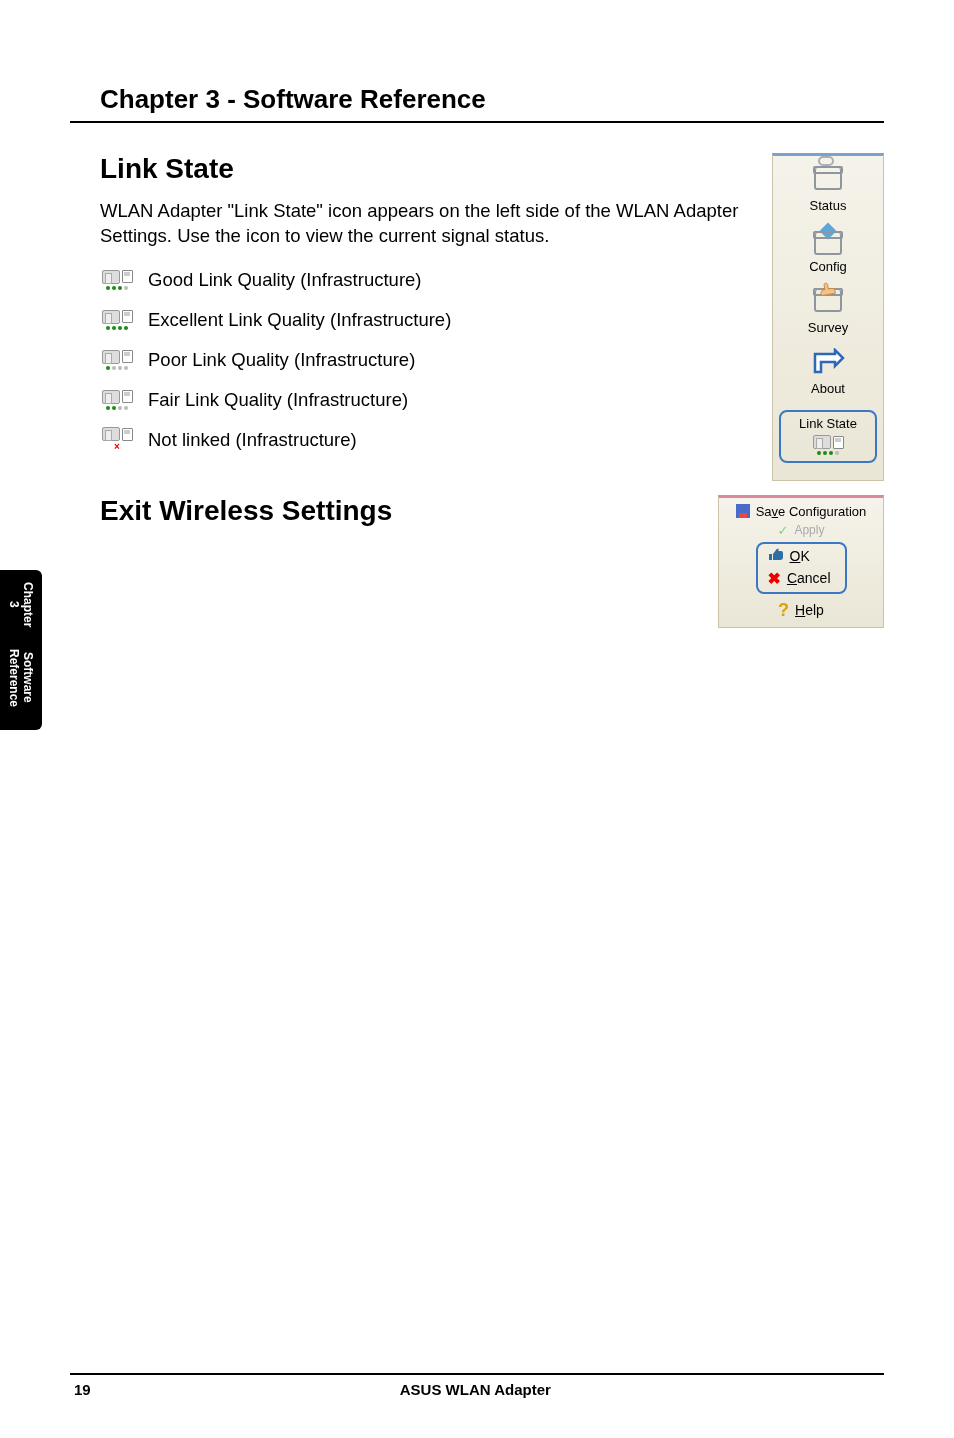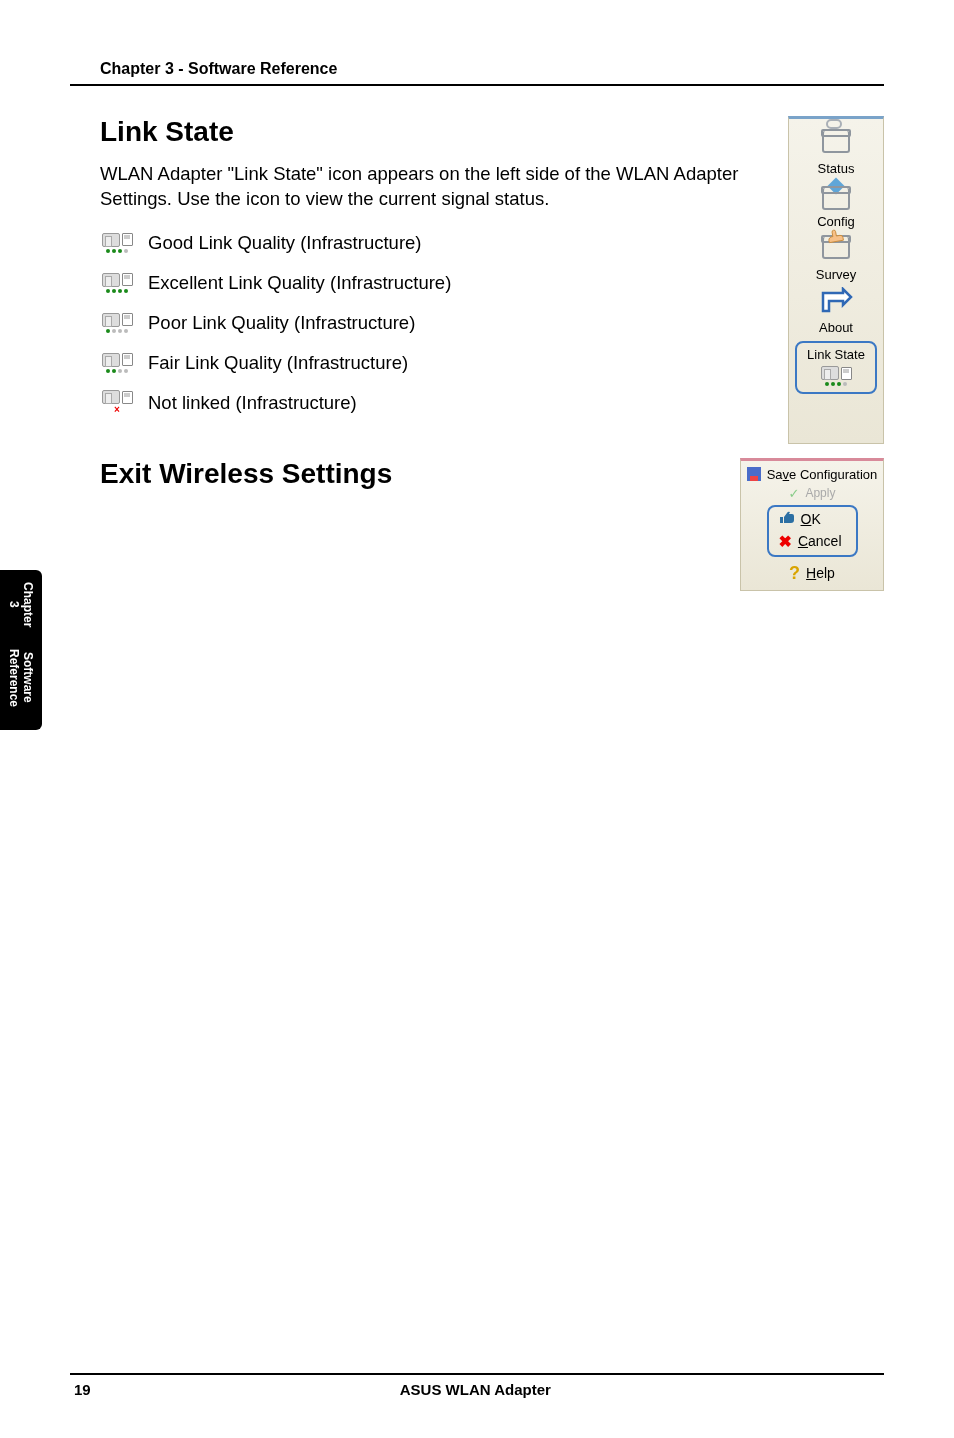--- a/index.html
+++ b/index.html
@@ -10,24 +10,25 @@
     height: 1438px;
     position: relative;
     color: #000;
   }
   .page {
     padding: 60px 70px 0 70px;
     position: relative;
     height: 100%;
   }
   .chapter-header {
-    font-size: 16px;
+    font-size: 26px;
     font-weight: bold;
     margin-bottom: 6px;
     padding-left: 30px;
+    margin-top: 24px;
   }
   .hr-top {
     border: none;
     border-top: 2px solid #000;
     margin-bottom: 30px;
   }
   .content-row {
     display: flex;
     gap: 20px;
     padding-left: 30px;
@@ -71,28 +72,28 @@
   }
   .sig-pc::after{content:"";display:block;width:6px;height:4px;background:#ccc;margin:1px auto 0;}
   .dots { display:flex; gap:2px; margin-top:2px;}
   .dot { width:4px; height:4px; border-radius:50%; }
   .g{background:#1a8a1a;}
   .gr{background:#bbb;}
   .red-x{color:#e00;font-weight:bold;font-size:10px;line-height:10px;margin-top:1px;}
   .icon-label { font-size: 18.5px; }
 
   .panel {
-    width: 96px;
+    width: 112px;
     background: linear-gradient(#f5f3ea, #eae6d6);
     border-left:1px solid #c9c3a9;
     border-right:1px solid #c9c3a9;
     border-top:3px solid #7aa3c9;
     border-bottom:1px solid #c9c3a9;
     padding: 8px 0 8px 0;
-    display:flex; flex-direction:column; align-items:center; gap:4px;
+    display:flex; flex-direction:column; align-items:center; gap:12px;
   }
   .panel-item { display:flex; flex-direction:column; align-items:center; gap:4px; width:100%;}
   .panel-icon {
     width:38px; height:30px; display:flex; align-items:center; justify-content:center;
   }
   .tray {
     width:28px;height:22px;border:2px solid #8f969e;border-radius:3px;border-top:none;
     position:relative;
   }
   .tray::before{content:"";position:absolute;left:-3px;right:-3px;top:-2px;height:4px;border:2px solid #8f969e;border-radius:2px;}
@@ -106,21 +107,21 @@
     border:2px solid #3b78c4; border-radius:8px; padding:4px 8px 6px; margin:2px 6px 0; width:calc(100% - 12px);
     display:flex;flex-direction:column;align-items:center;
   }
   .link-state-title{font-size:13px;margin-bottom:4px;}
   .ls-icon{display:flex;flex-direction:column;align-items:center;}
 
   .exit-section { margin-top: 14px; display:flex; gap:20px; padding-left:30px;}
   .exit-text{flex:1;}
 
   .cfg-panel{
-    width:144px;
+    width:166px;
     background:linear-gradient(#f5f3ea,#eae6d6);
     border:1px solid #c9c3a9;
     border-top:3px solid #d88a9a;
     padding:6px 0;
     display:flex;flex-direction:column;align-items:center;gap:4px;
   }
   .save-row{display:flex;align-items:center;gap:6px;font-size:13px;}
   .disk{width:14px;height:14px;background:#4a6cc9;position:relative;}
   .disk::after{content:"";position:absolute;bottom:0;left:3px;width:8px;height:5px;background:#e44;}
   .apply{display:flex;align-items:center;gap:6px;font-size:12px;color:#aaa;}

